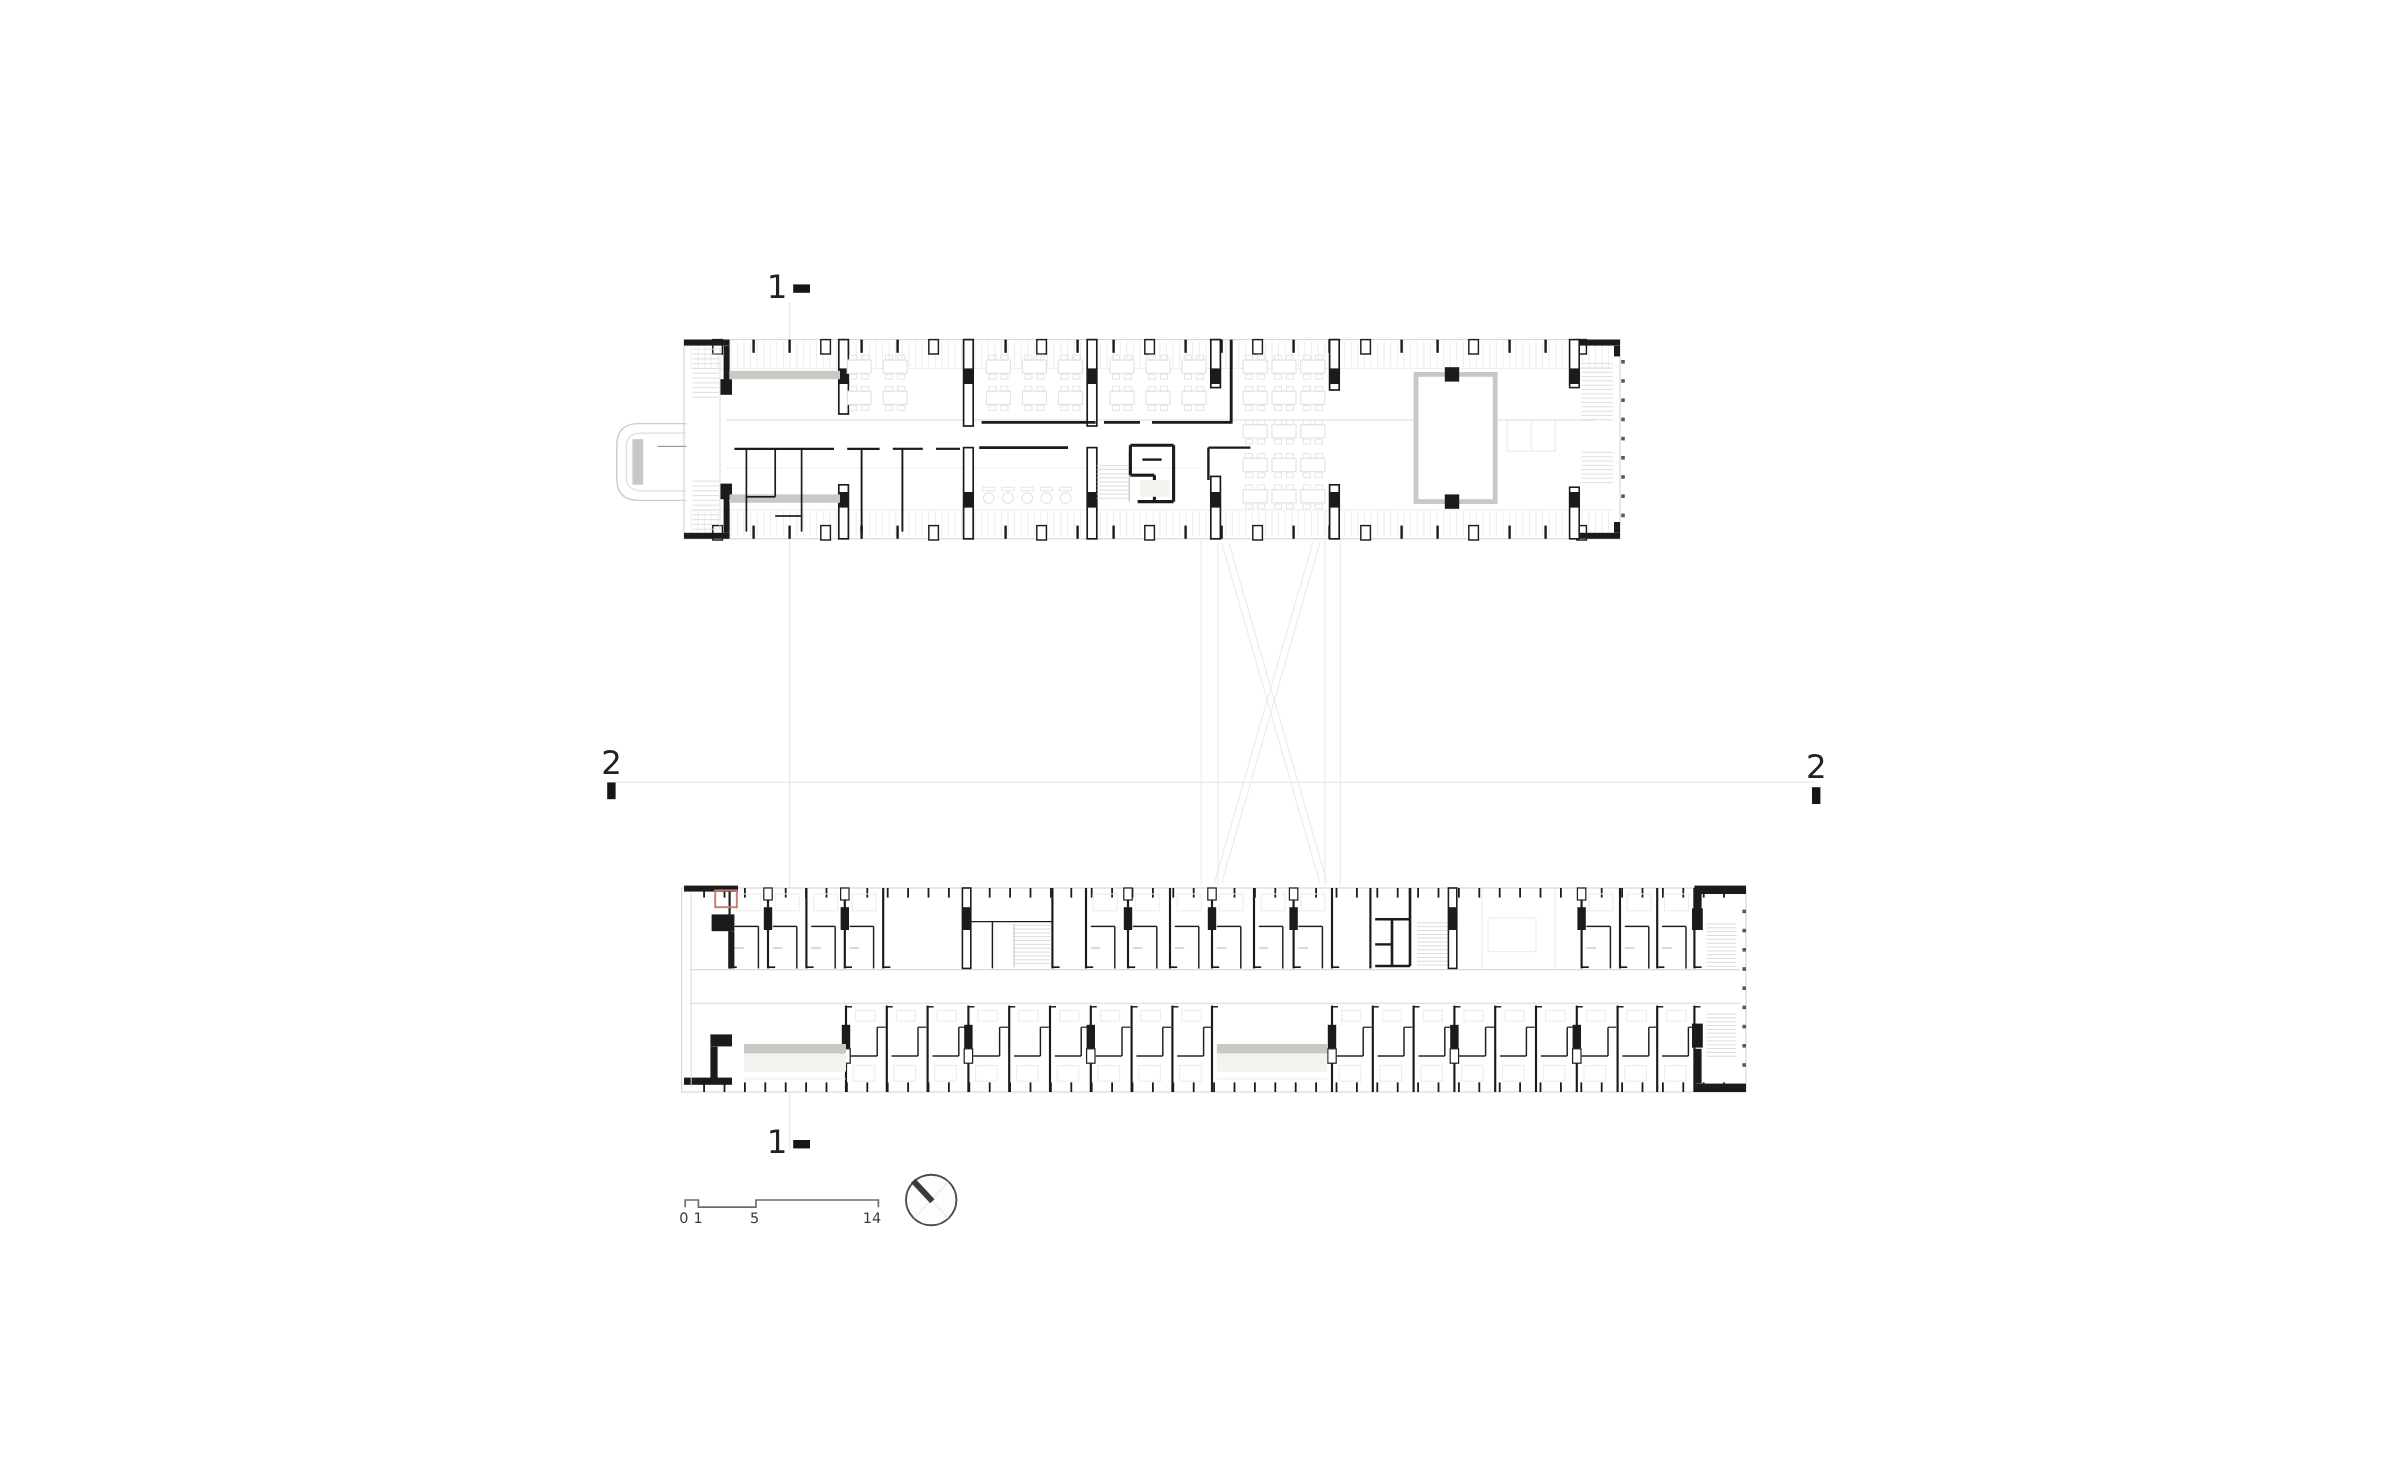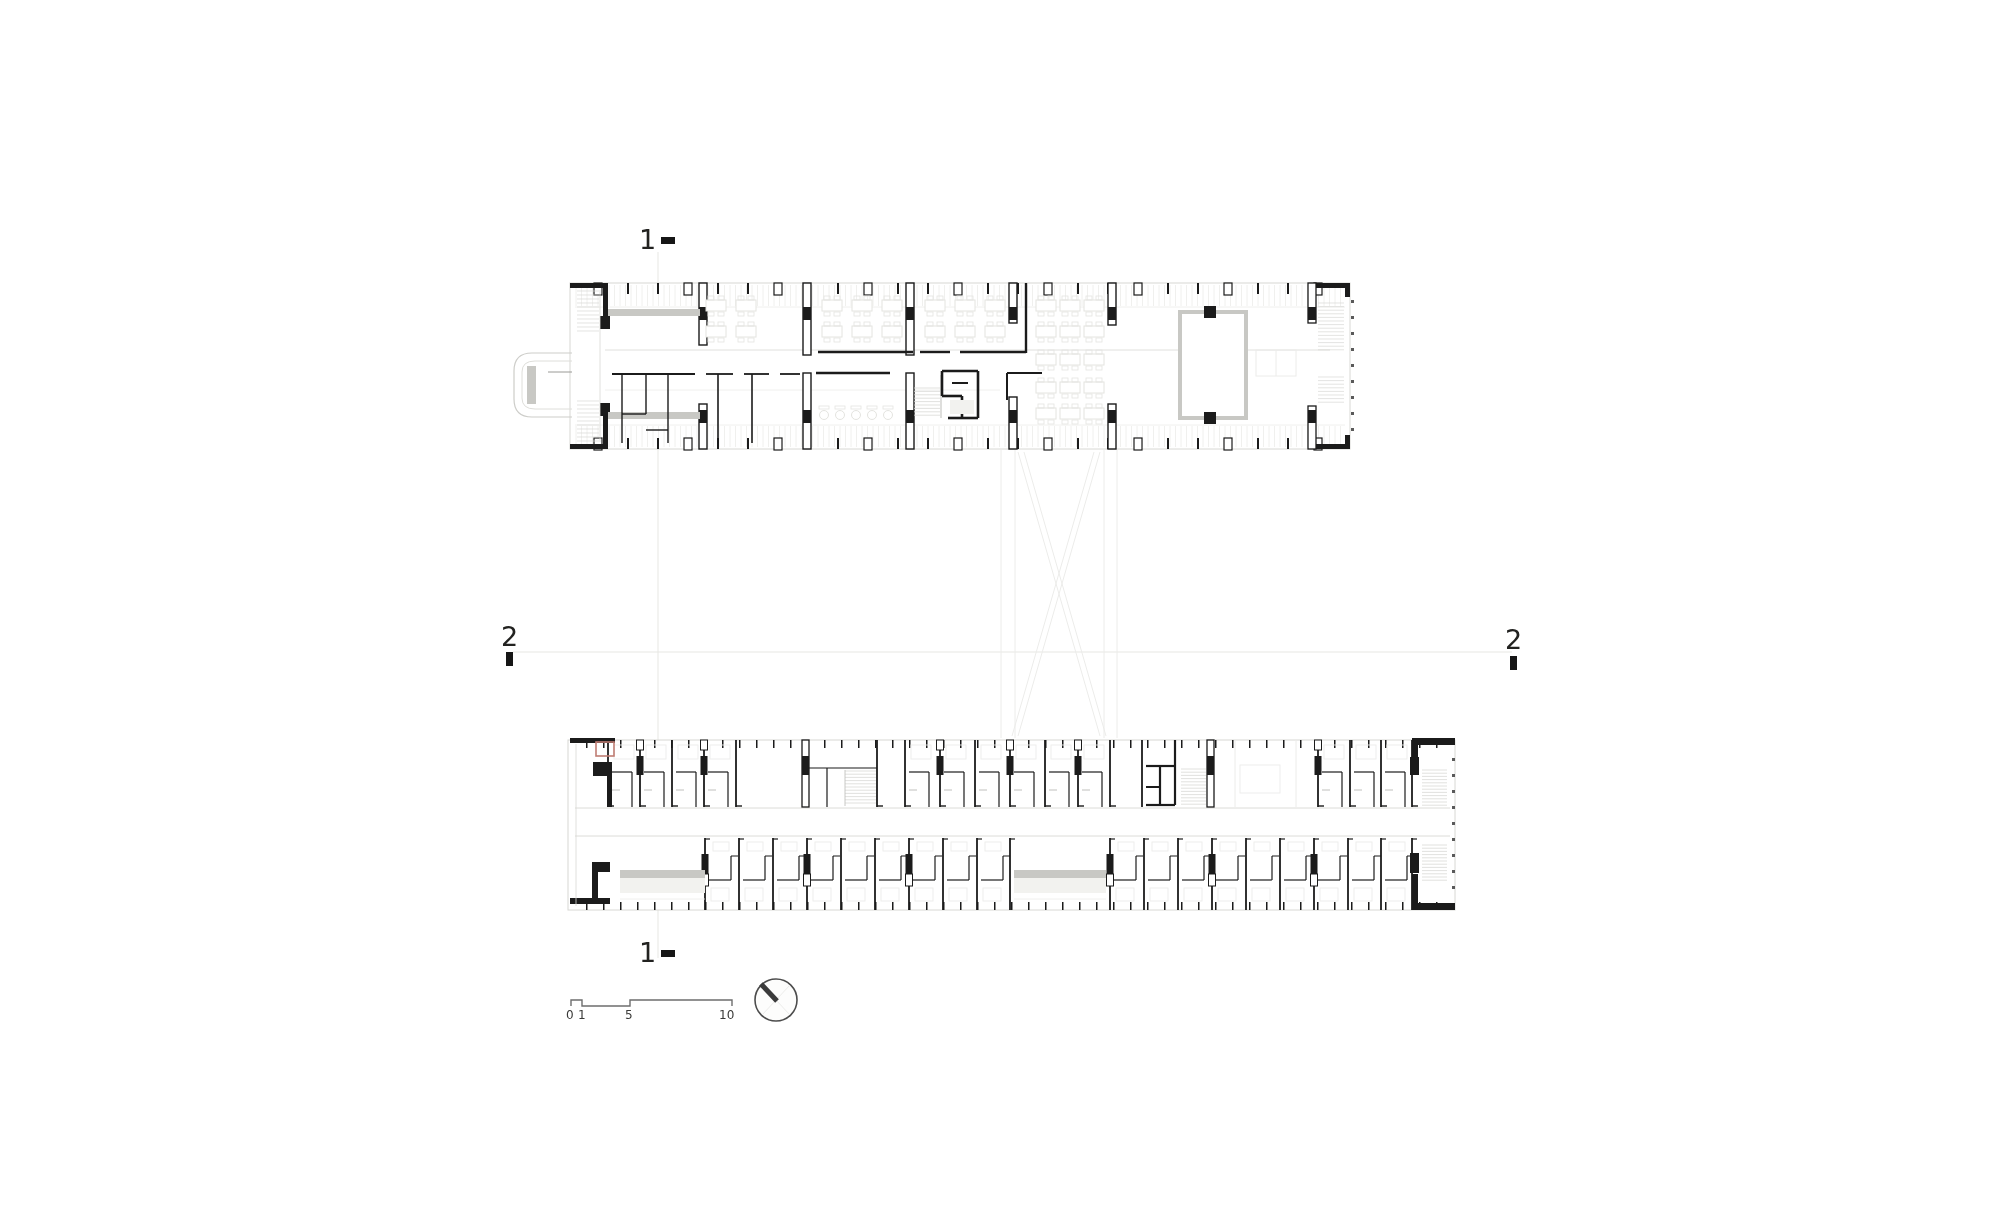--- a/index.html
+++ b/index.html
@@ -1123,14 +1123,14 @@
     </svg>
 
   <span class="lbl big" style="left:639px;top:226px">1</span>
   <span class="lbl big" style="left:639px;top:939px">1</span>
   <span class="lbl big" style="left:501px;top:623px">2</span>
   <span class="lbl big" style="left:1505px;top:626px">2</span>
 
   <span class="lbl small" style="left:566px;top:1009px">0</span>
   <span class="lbl small" style="left:578px;top:1009px">1</span>
   <span class="lbl small" style="left:625px;top:1009px">5</span>
-  <span class="lbl small" style="left:719px;top:1009px">10</span>
+  <span class="lbl small" style="left:719px;top:1009px">14</span>
 </div>
 
 </body></html>

